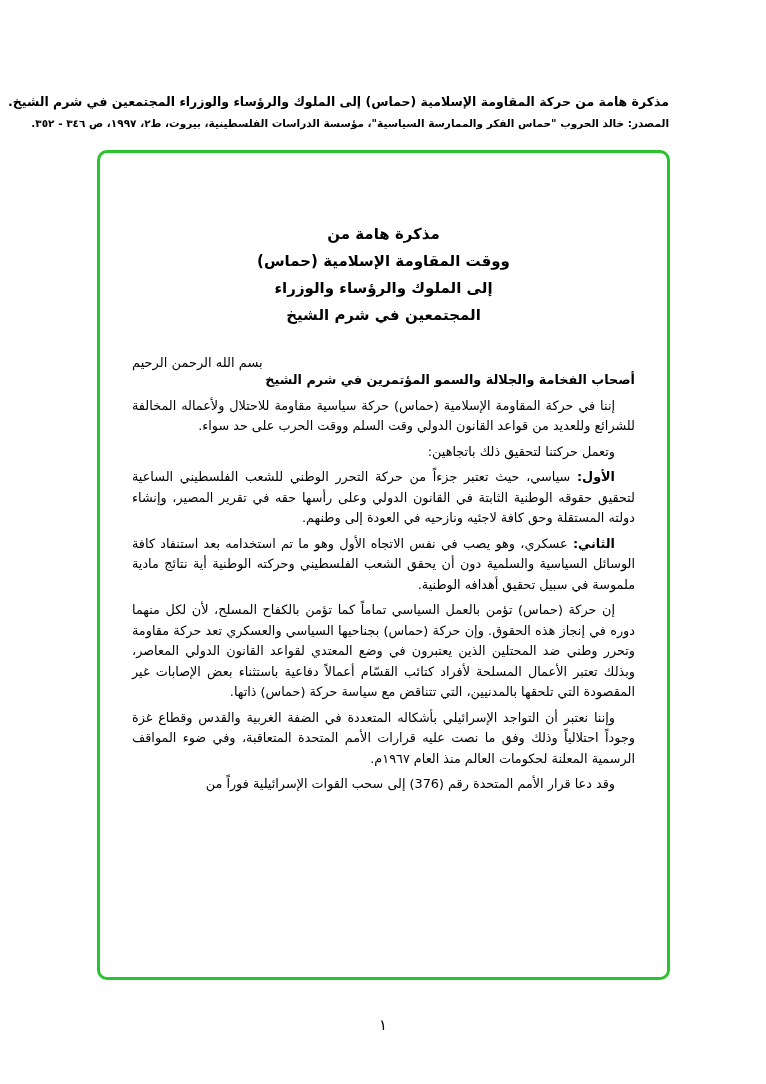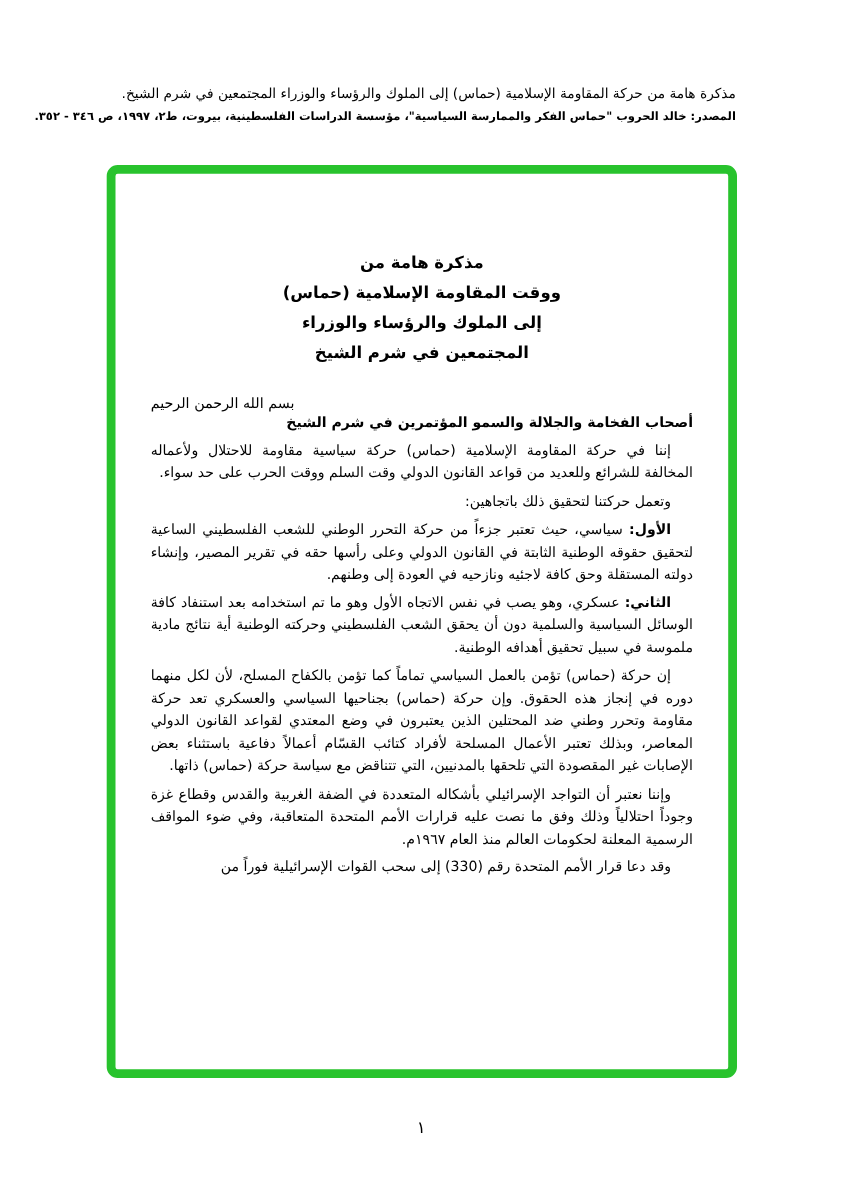--- a/index.html
+++ b/index.html
@@ -19,40 +19,41 @@
   }
   .caption {
     position: absolute;
     top: 76px;
     right: 97px;
     left: 40px;
     direction: rtl;
     text-align: right;
   }
   .caption-title {
-    font-weight: normal;
+    font-weight: bold;
     font-size: 12.5px;
     line-height: 17px;
     white-space: nowrap;
+    margin-top: 17px;
   }
   .caption-source {
     font-weight: bold;
     font-size: 10.5px;
     line-height: 15px;
     margin-top: 6px;
     white-space: nowrap;
   }
   .memo-box {
     position: absolute;
     top: 150px;
     left: 97px;
     width: 573px;
     height: 830px;
     background: #ffffff;
-    border: 8px solid #d946ef;
+    border: 3px solid #d946ef;
     border-radius: 10px;
     direction: rtl;
     padding: 0 32px;
     box-sizing: border-box;
     overflow: hidden;
   }
   .memo-title {
     margin-top: 68px;
     text-align: center;
     font-weight: bold;
@@ -109,19 +110,19 @@
     <div class="basmala">بسم الله الرحمن الرحيم</div>
 
     <div class="memo-body">
       <p class="salutation"><b>أصحاب الفخامة والجلالة والسمو المؤتمرين في شرم الشيخ</b><span></span></p>
       <p><b></b><span>إننا في حركة المقاومة الإسلامية (حماس) حركة سياسية مقاومة للاحتلال ولأعماله المخالفة للشرائع وللعديد من قواعد القانون الدولي وقت السلم ووقت الحرب على حد سواء.</span></p>
       <p><b></b><span>وتعمل حركتنا لتحقيق ذلك باتجاهين:</span></p>
       <p><b>الأول:</b><span> سياسي، حيث تعتبر جزءاً من حركة التحرر الوطني للشعب الفلسطيني الساعية لتحقيق حقوقه الوطنية الثابتة في القانون الدولي وعلى رأسها حقه في تقرير المصير، وإنشاء دولته المستقلة وحق كافة لاجئيه ونازحيه في العودة إلى وطنهم.</span></p>
       <p><b>الثاني:</b><span> عسكري، وهو يصب في نفس الاتجاه الأول وهو ما تم استخدامه بعد استنفاد كافة الوسائل السياسية والسلمية دون أن يحقق الشعب الفلسطيني وحركته الوطنية أية نتائج مادية ملموسة في سبيل تحقيق أهدافه الوطنية.</span></p>
       <p><b></b><span>إن حركة (حماس) تؤمن بالعمل السياسي تماماً كما تؤمن بالكفاح المسلح، لأن لكل منهما دوره في إنجاز هذه الحقوق. وإن حركة (حماس) بجناحيها السياسي والعسكري تعد حركة مقاومة وتحرر وطني ضد المحتلين الذين يعتبرون في وضع المعتدي لقواعد القانون الدولي المعاصر، وبذلك تعتبر الأعمال المسلحة لأفراد كتائب القسّام أعمالاً دفاعية باستثناء بعض الإصابات غير المقصودة التي تلحقها بالمدنيين، التي تتناقض مع سياسة حركة (حماس) ذاتها.</span></p>
       <p><b></b><span>وإننا نعتبر أن التواجد الإسرائيلي بأشكاله المتعددة في الضفة الغربية والقدس وقطاع غزة وجوداً احتلالياً وذلك وفق ما نصت عليه قرارات الأمم المتحدة المتعاقبة، وفي ضوء المواقف الرسمية المعلنة لحكومات العالم منذ العام ١٩٦٧م.</span></p>
-      <p><b></b><span>وقد دعا قرار الأمم المتحدة رقم (330) إلى سحب القوات الإسرائيلية فوراً من</span></p>
+      <p><b></b><span>وقد دعا قرار الأمم المتحدة رقم (376) إلى سحب القوات الإسرائيلية فوراً من</span></p>
     </div>
   </div>
 
   <div class="page-number">١</div>
 
 </div>
 
 </body></html>

